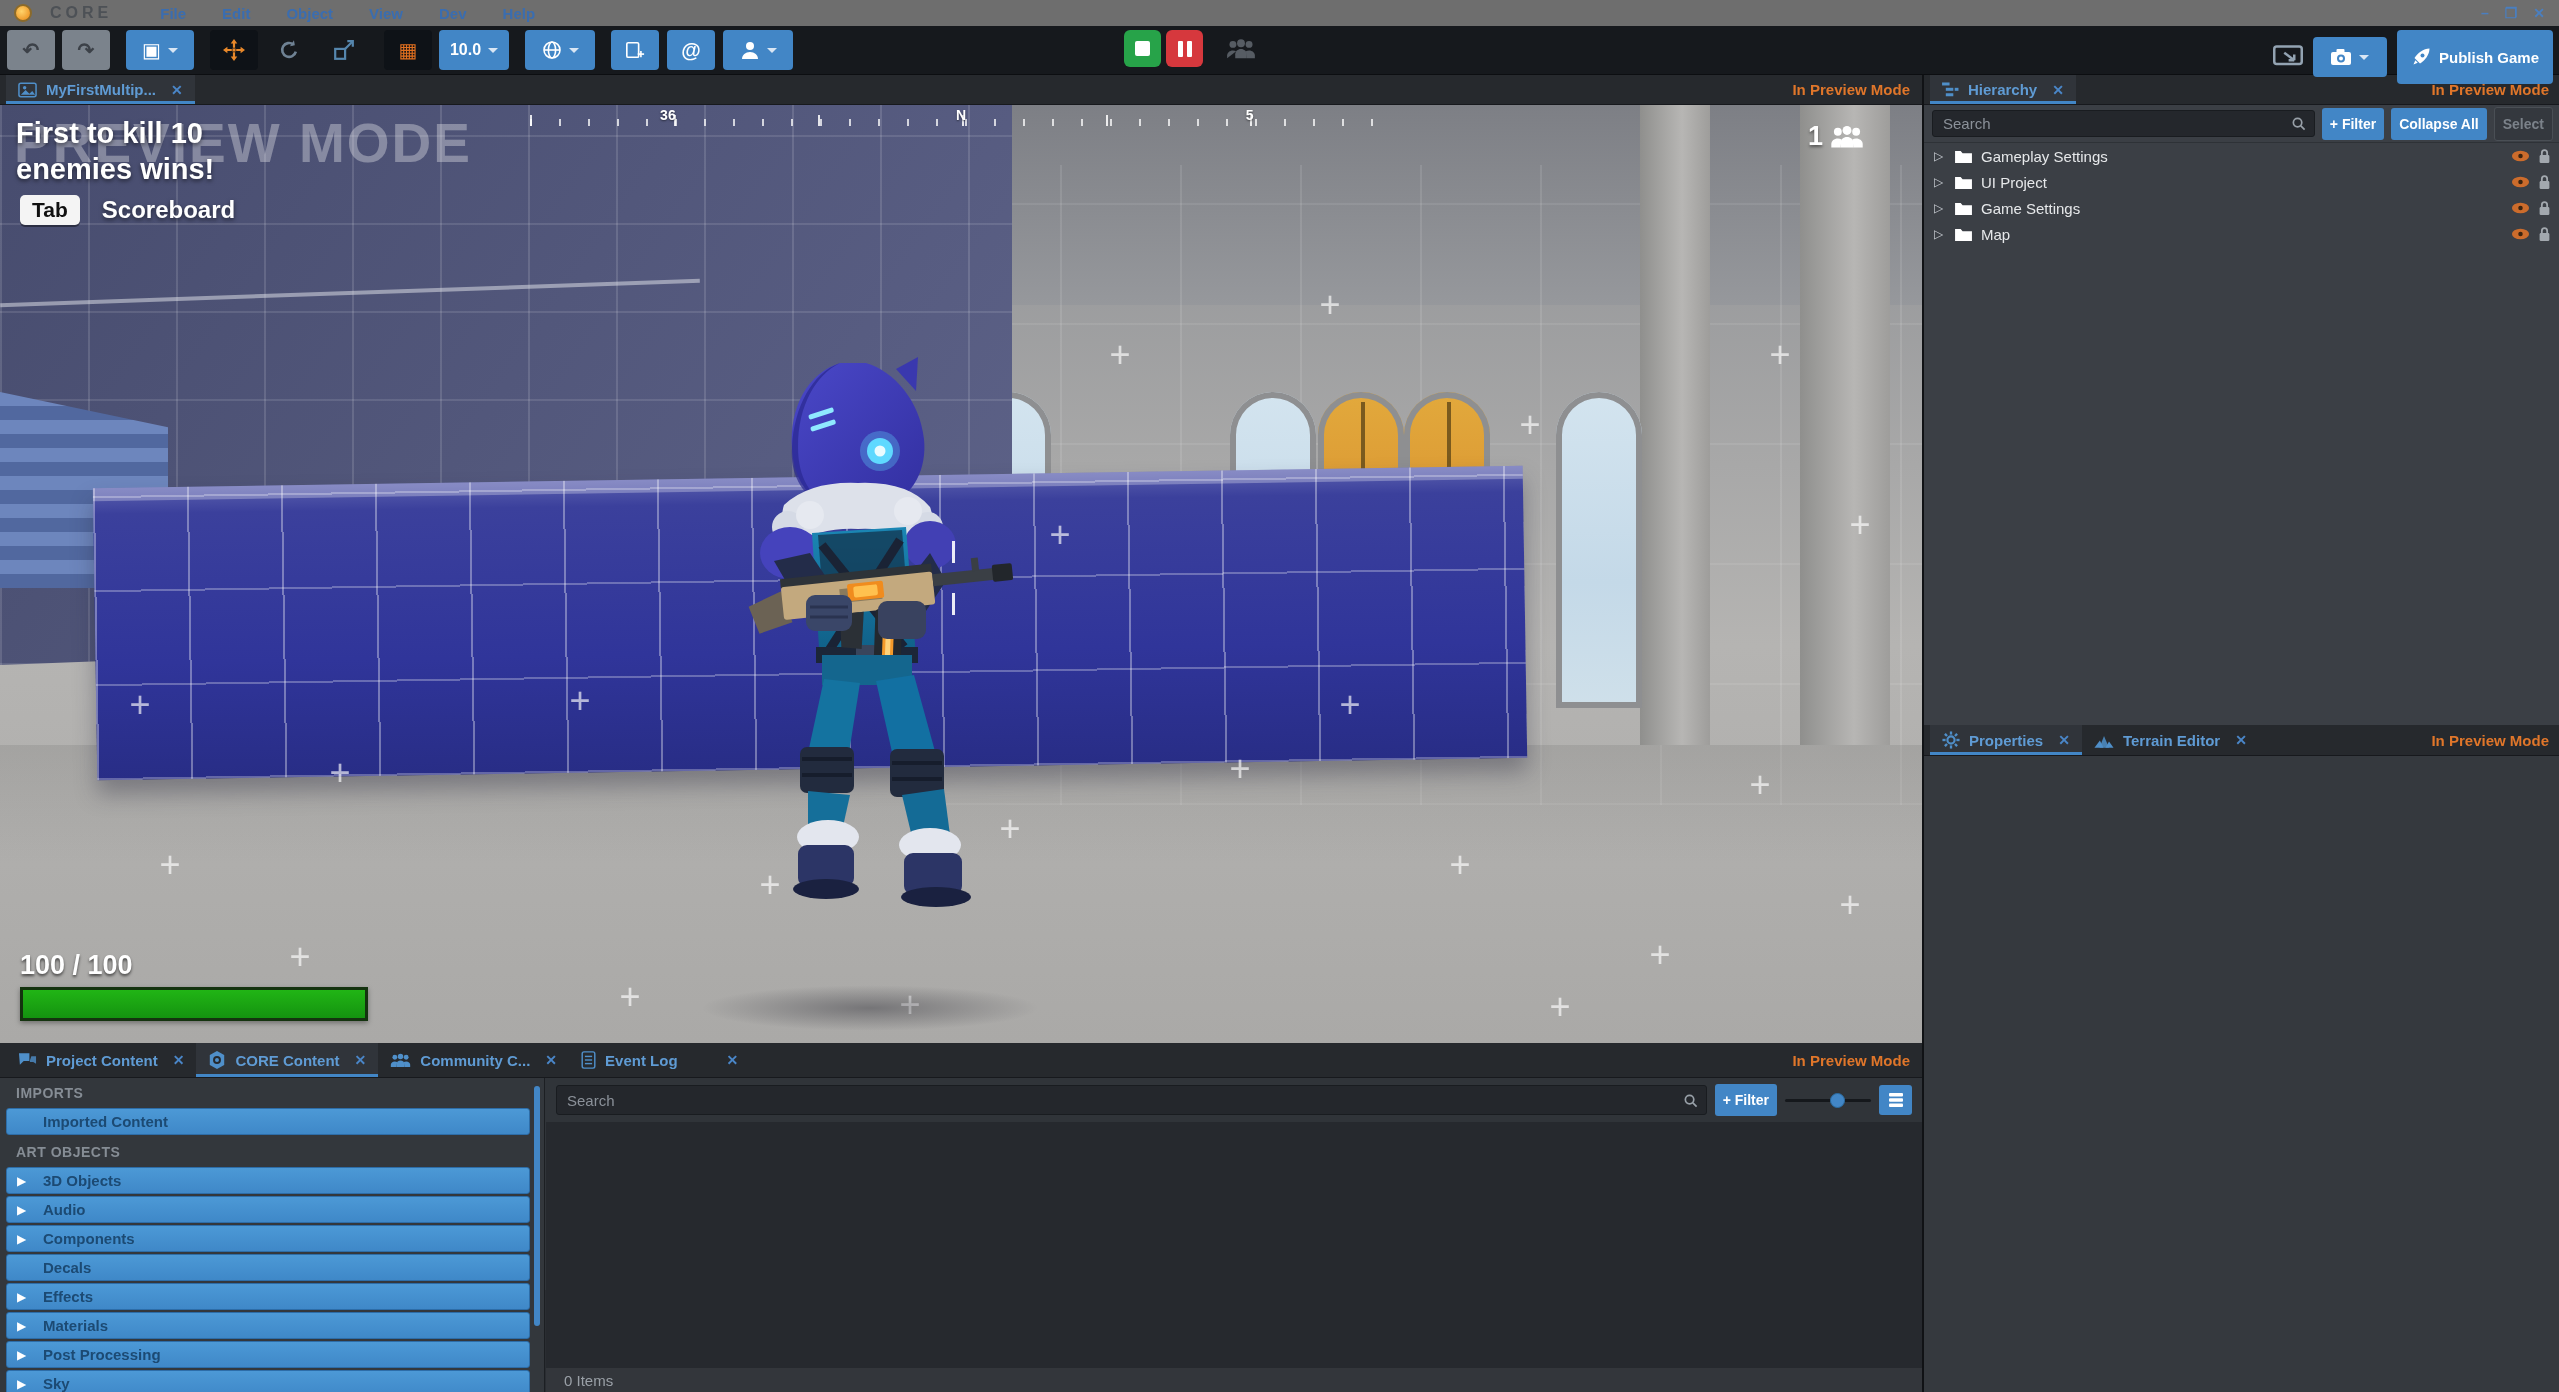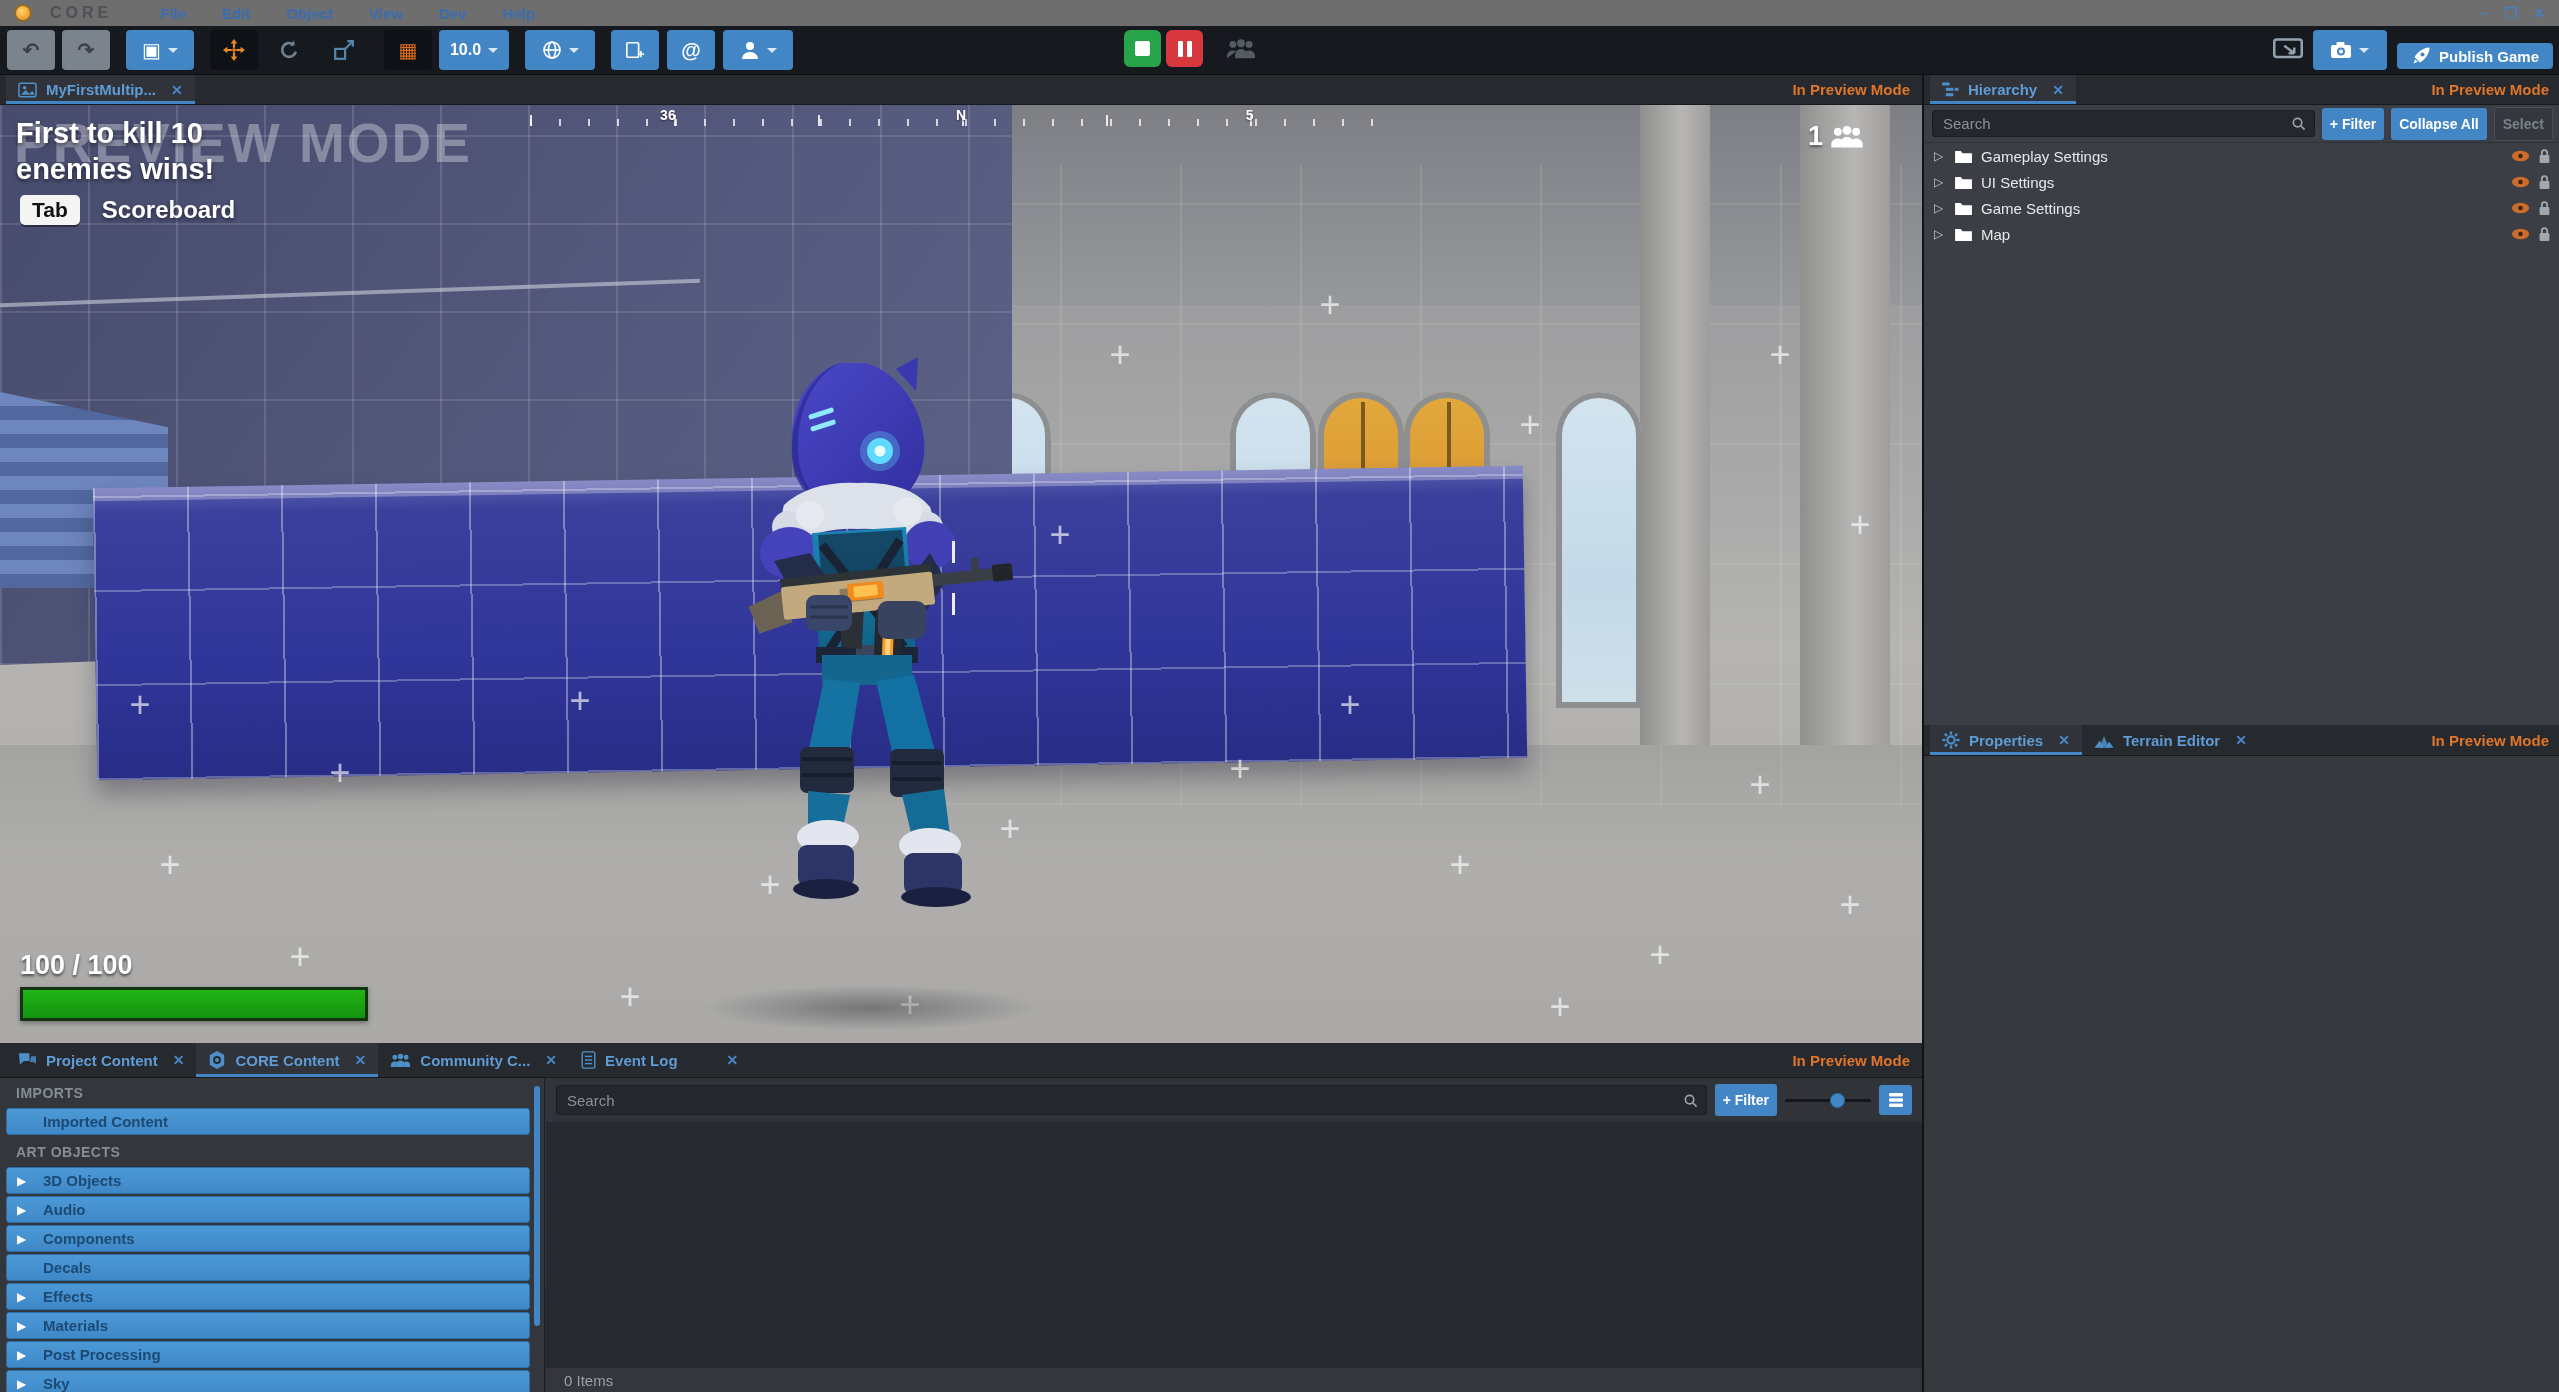--- a/index.html
+++ b/index.html
@@ -34,22 +34,22 @@
   .tb-num{color:#fff;font-size:16px;font-weight:bold;}
   .glyph{font-size:20px;line-height:1;}
   .tb-center{position:absolute;left:1124px;top:4px;display:flex;gap:5px;align-items:center;}
   .play-btn{width:37px;height:37px;border-radius:6px;display:flex;align-items:center;justify-content:center;}
   .stop{background:#27a349;}
   .pause{background:#d6383d;}
   .stop-square{width:15px;height:15px;background:#fff;border-radius:2px;}
   .pause-bars{display:flex;gap:4px;}
   .pause-bars i{width:5px;height:16px;background:#fff;border-radius:1px;}
   .tb-right{position:absolute;right:6px;top:4px;display:flex;align-items:center;gap:10px;}
-  .publish{height:26px;padding:0 14px;background:#4286c6;border-radius:4px;color:#fff;
-    font-weight:bold;font-size:15px;display:flex;align-items:center;gap:8px;margin-top:12px;}
+  .publish{height:54px;padding:0 14px;background:#4286c6;border-radius:4px;color:#fff;
+    font-weight:bold;font-size:15px;display:flex;align-items:center;gap:8px;}
 
   
   .tabbar{background:#26292d;display:flex;align-items:stretch;position:absolute;
     border-bottom:1px solid #17191d;}
   .tab{display:flex;align-items:center;gap:9px;padding:0 12px;color:#5f9bd4;font-size:15px;
     font-weight:bold;white-space:nowrap;}
   .tab.active{background:#30343a;box-shadow:inset 0 -3px 0 #4286c6;}
   .tab .x{color:#4a86c8;font-size:14px;font-weight:bold;margin-left:6px;}
   .preview-label{margin-left:auto;align-self:center;color:#e0762a;font-size:15px;
     font-weight:bold;padding-right:12px;}
@@ -528,21 +528,21 @@
       <svg width="13" height="16" viewBox="0 0 14 18">
         <path d="M4 9V5.5a3 3 0 016 0V9" stroke="#a2a8ae" stroke-width="2" fill="none"></path>
         <rect x="1.5" y="8" width="11" height="9" rx="1.5" fill="#a2a8ae"></rect>
         </svg>
     </div>
     <div class="tree-row">
       <span class="expander">▷</span>
       <svg width="19" height="15" viewBox="0 0 20 16" fill="#fff">
         <path d="M1 2h6l2 2.5h10V15H1z"></path>
         </svg>
-      <span class="label">UI Settings</span>
+      <span class="label">UI Project</span>
       <svg width="19" height="12" viewBox="0 0 20 12">
         <ellipse cx="10" cy="6" rx="9" ry="5.5" fill="#cc6c2c"></ellipse>
           <circle cx="10" cy="6" r="2.4" fill="#3b2410"></circle>
         </svg>
       <svg width="13" height="16" viewBox="0 0 14 18">
         <path d="M4 9V5.5a3 3 0 016 0V9" stroke="#a2a8ae" stroke-width="2" fill="none"></path>
         <rect x="1.5" y="8" width="11" height="9" rx="1.5" fill="#a2a8ae"></rect>
         </svg>
     </div>
     <div class="tree-row">

